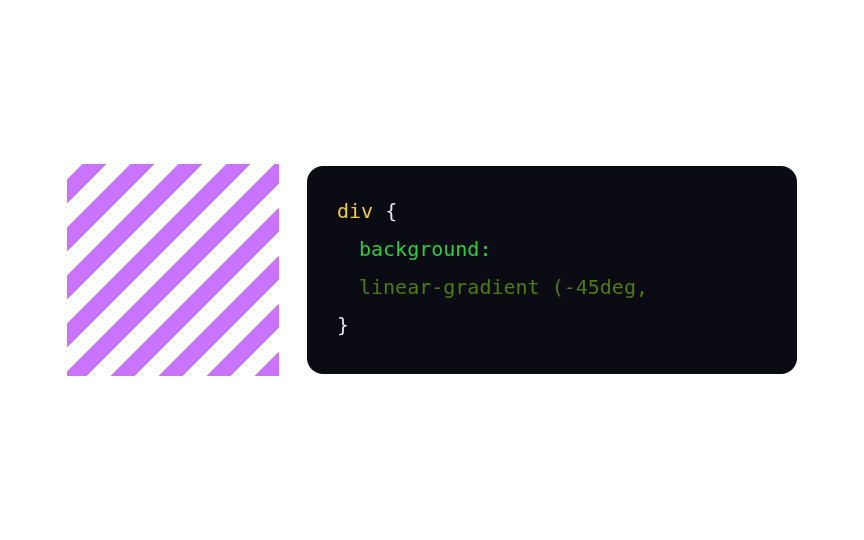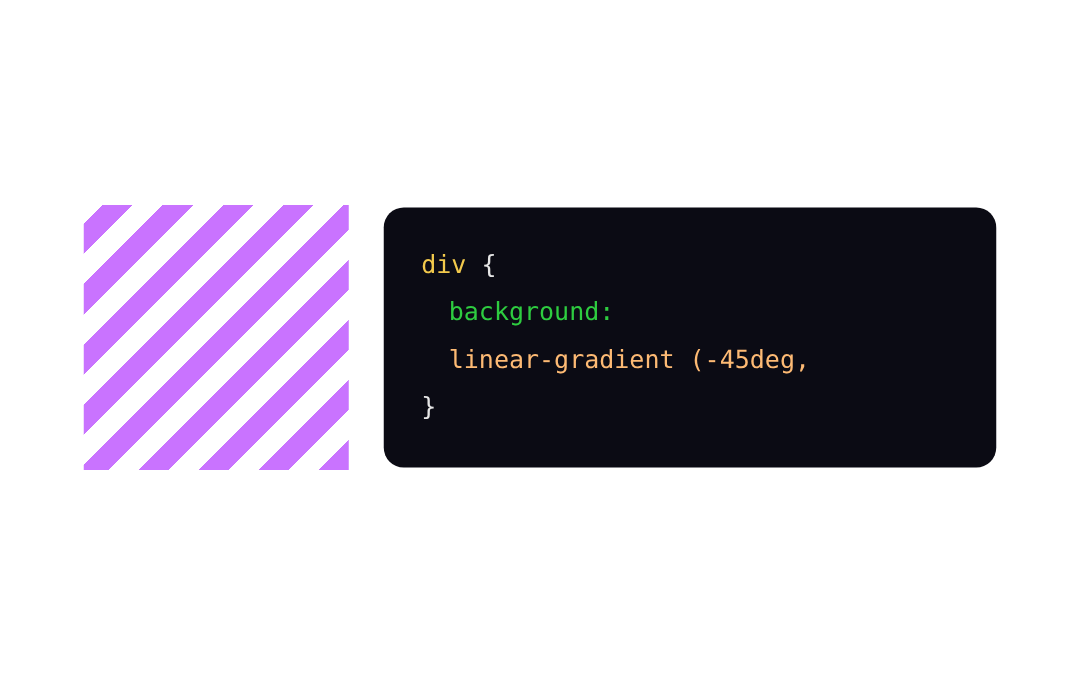--- a/index.html
+++ b/index.html
@@ -35,21 +35,21 @@
     padding: 26px 30px 30px 30px;
     font-size: 20px;
     line-height: 1.9;
     color: #e6e6e6;
   }
   .line { white-space: pre; }
   .indent1 { padding-left: 22px; }
   .sel   { color: #F2C94C; }
   .brace { color: #E6E6E6; }
   .prop  { color: #2ECC40; text-align: center; }
-  .val   { color: #fdba74; margin-top: 24px; }
+  .val   { color: #4d7c0f; margin-top: 24px; }
 </style>
 </head>
 <body>
 
 <div class="wrap">
 
   <div class="preview"></div>
 
   <div class="code">
 

